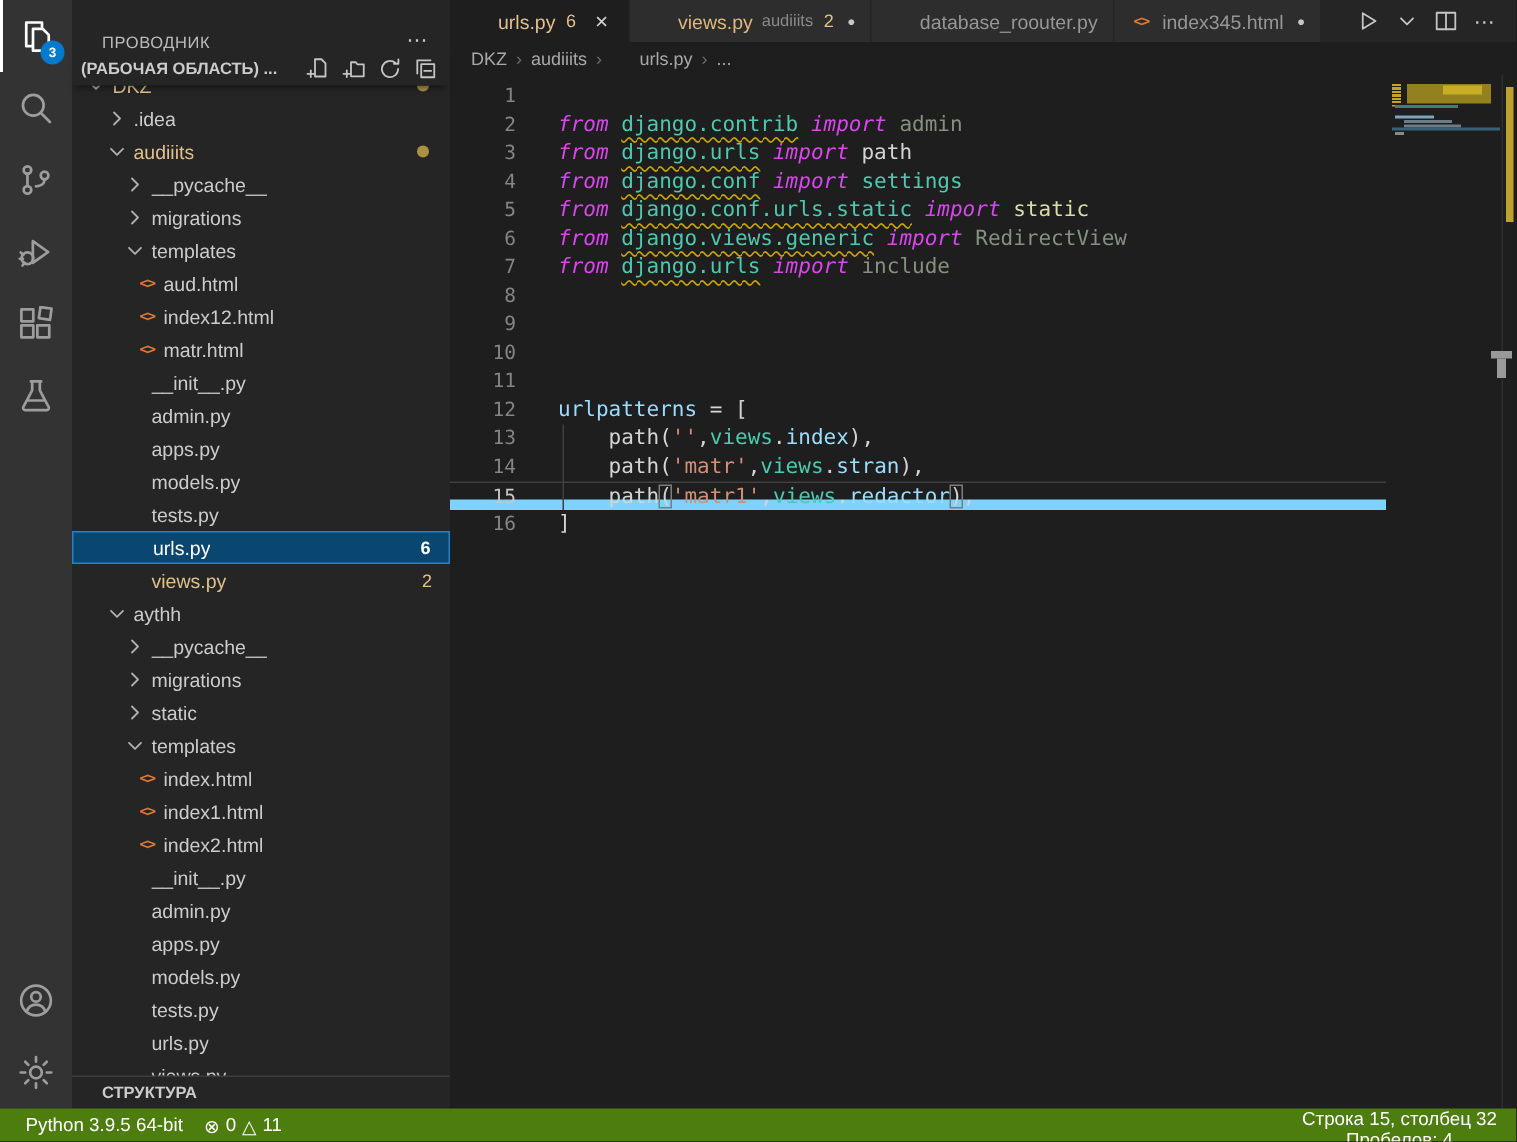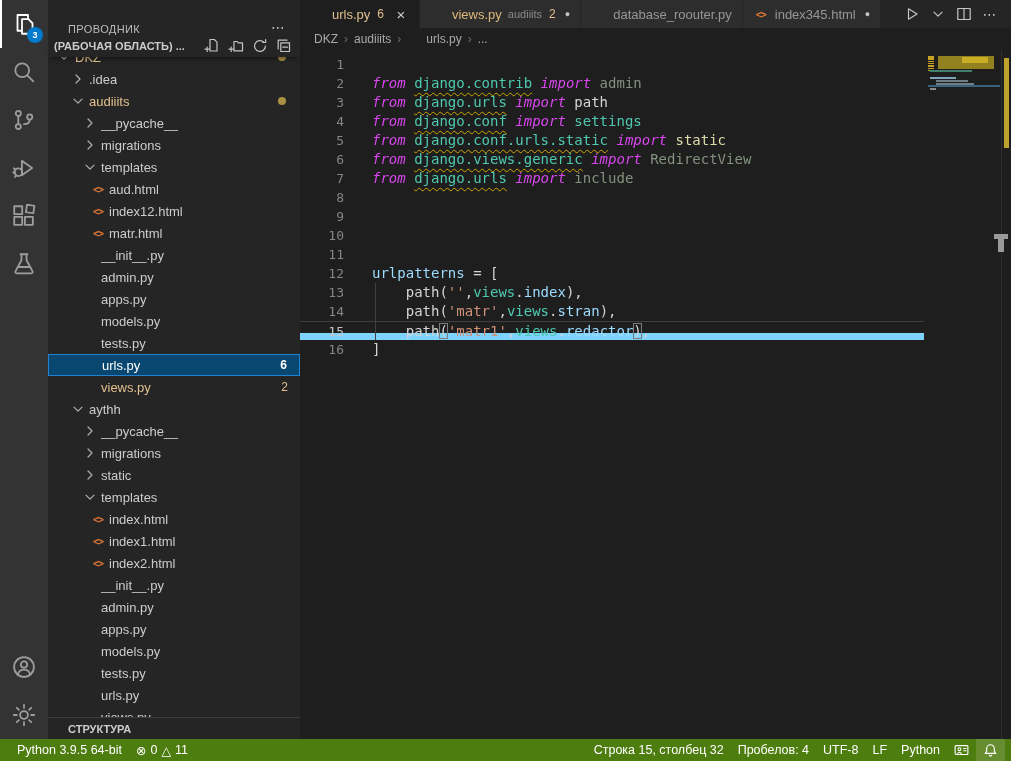--- a/index.html
+++ b/index.html
@@ -99,21 +99,21 @@
 
   .scroll-ruler { position:absolute; right:0; top:0; width:10px; height:689px; border-left:1px solid #2e2e2e; }
   .ruler-warn { position:absolute; right:2px; top:8px; width:5px; height:90px; background:#bfa22e; }
   .tmark-bar { position:absolute; left:694px; top:184px; width:14px; height:5px; background:#9a9a9a; }
   .tmark-stem { position:absolute; left:698px; top:189px; width:6px; height:13px; background:#9a9a9a; }
 
   
   .statusbar { position:absolute; left:0; top:739px; width:1011px; height:22px; background:#4d7c0f; color:#ffffff;
     display:flex; align-items:center; font-size:12.5px; padding:0 6px 0 10px; }
   .sb-left, .sb-right { display:flex; align-items:center; height:100%; }
-  .sb-right { margin-left:auto; }
+  .sb-right { margin-left:auto;flex-direction:column; }
   .sb-item { padding:0 7px; height:100%; display:flex; align-items:center; gap:4px; cursor:pointer; white-space:nowrap; }
   .sb-item.hovered { background:rgba(255,255,255,.14); }
   .sb-item svg { width:15px; height:15px; }
   .sb-glyph { font-family:"DejaVu Sans",sans-serif; }
 
   
   .tooltip { position:absolute; left:830px; top:710px; height:24px; background:#252526; border:1px solid #454545;
     color:#cccccc; font-size:12px; display:flex; align-items:center; padding:0 8px; z-index:9; }
   .tooltip::after { content:""; position:absolute; left:152px; bottom:-4px; width:7px; height:7px;
     background:#252526; border-right:1px solid #454545; border-bottom:1px solid #454545; transform:rotate(45deg); }

